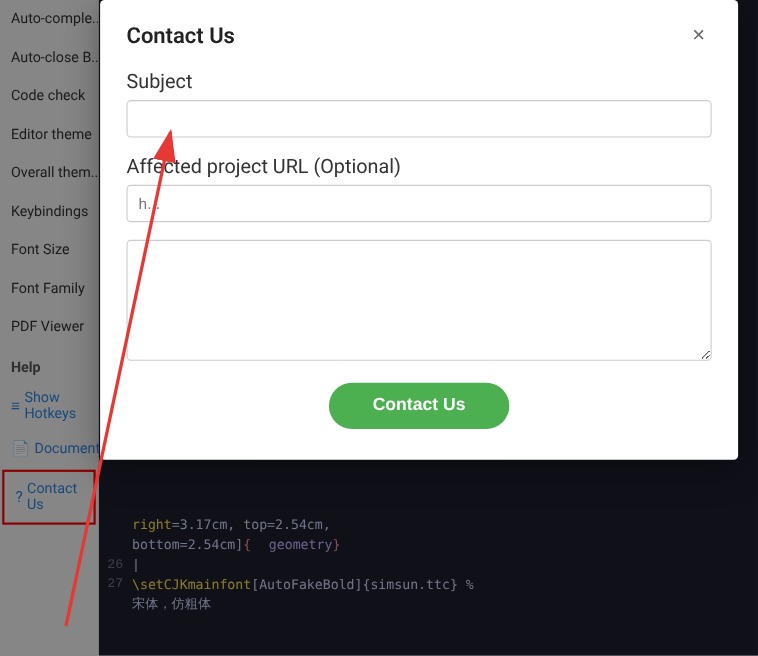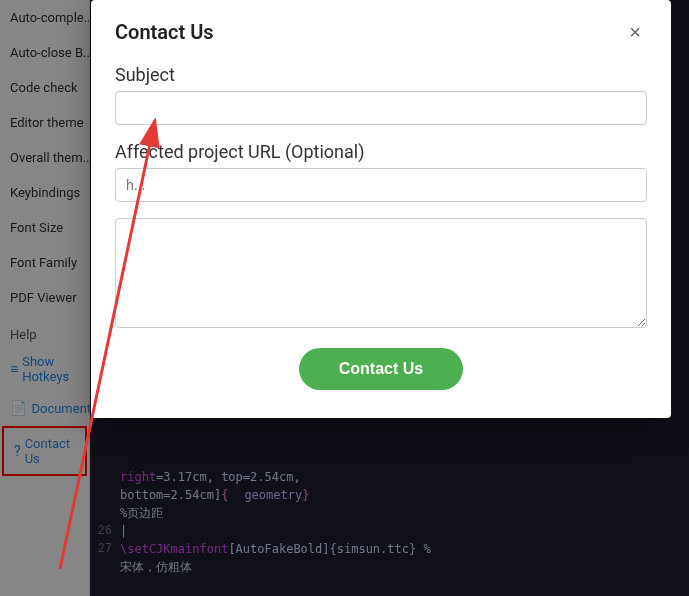--- a/index.html
+++ b/index.html
@@ -36,21 +36,21 @@
 
     .sidebar-item {
       padding: 10px 10px;
       cursor: pointer;
       white-space: nowrap;
       overflow: hidden;
     }
 
     .sidebar-section {
       font-size: 13px;
-      font-weight: 400;
+      font-weight: 700;
       color: #555;
       padding: 12px 10px 4px;
     }
 
     .sidebar-link {
       display: flex;
       align-items: center;
       gap: 4px;
       padding: 8px 10px;
       color: #2e86de;
@@ -89,21 +89,21 @@
       color: #6c7086;
       user-select: none;
       flex-shrink: 0;
       font-family: Liberation Mono, monospace;
     }
 
     .line-content {
       color: #cdd6f4;
     }
 
-    .line-content .cmd { color: #d946ef; }
+    .line-content .cmd { color: #fde047; }
     .line-content .arg { color: #c4b5fd; margin-left: 16px; }
     .line-content .brace { color: #f38ba8; }
 
     
     .overlay {
       position: absolute;
       top: 0; left: 0;
       width: 689px;
       height: 596px;
       background: rgba(0,0,0,0.45);
@@ -260,24 +260,20 @@
     <div style="padding: 8px 0; margin-top: 460px;">
       <div class="editor-line">
         <span class="line-number"></span>
         <span class="line-content"><span class="cmd">right</span>=3.17cm, top=2.54cm,</span>
       </div>
       <div class="editor-line">
         <span class="line-number"></span>
         <span class="line-content">bottom=2.54cm]<span class="brace">{</span><span class="arg">geometry</span><span class="brace">}</span></span>
       </div>
       <div class="editor-line">
-        <span class="line-number"></span>
-        <span class="line-content comment">%页边距</span>
-      </div>
-      <div class="editor-line">
         <span class="line-number">26</span>
         <span class="line-content">|</span>
       </div>
       <div class="editor-line">
         <span class="line-number">27</span>
         <span class="line-content"><span class="cmd">\setCJKmainfont</span>[AutoFakeBold]{simsun.ttc} %</span>
       </div>
       <div class="editor-line">
         <span class="line-number"></span>
         <span class="line-content">宋体，仿粗体</span>

